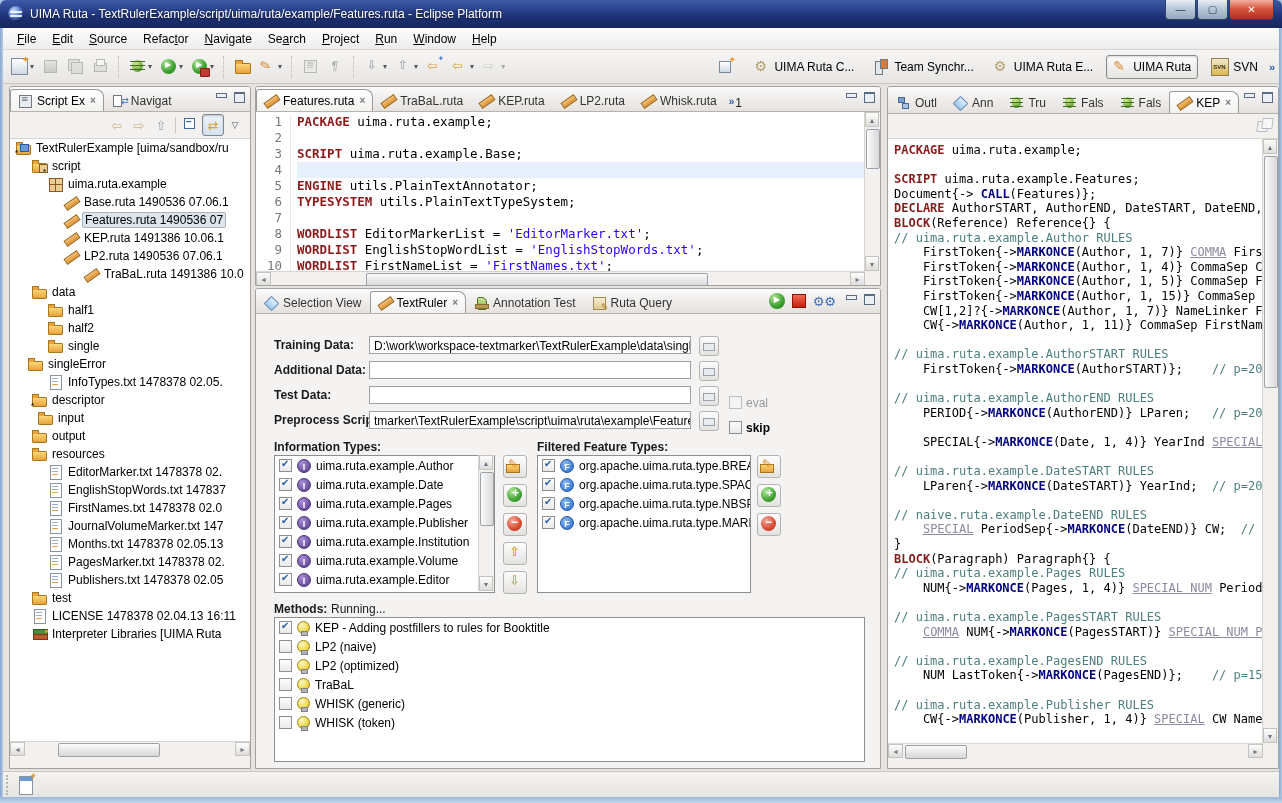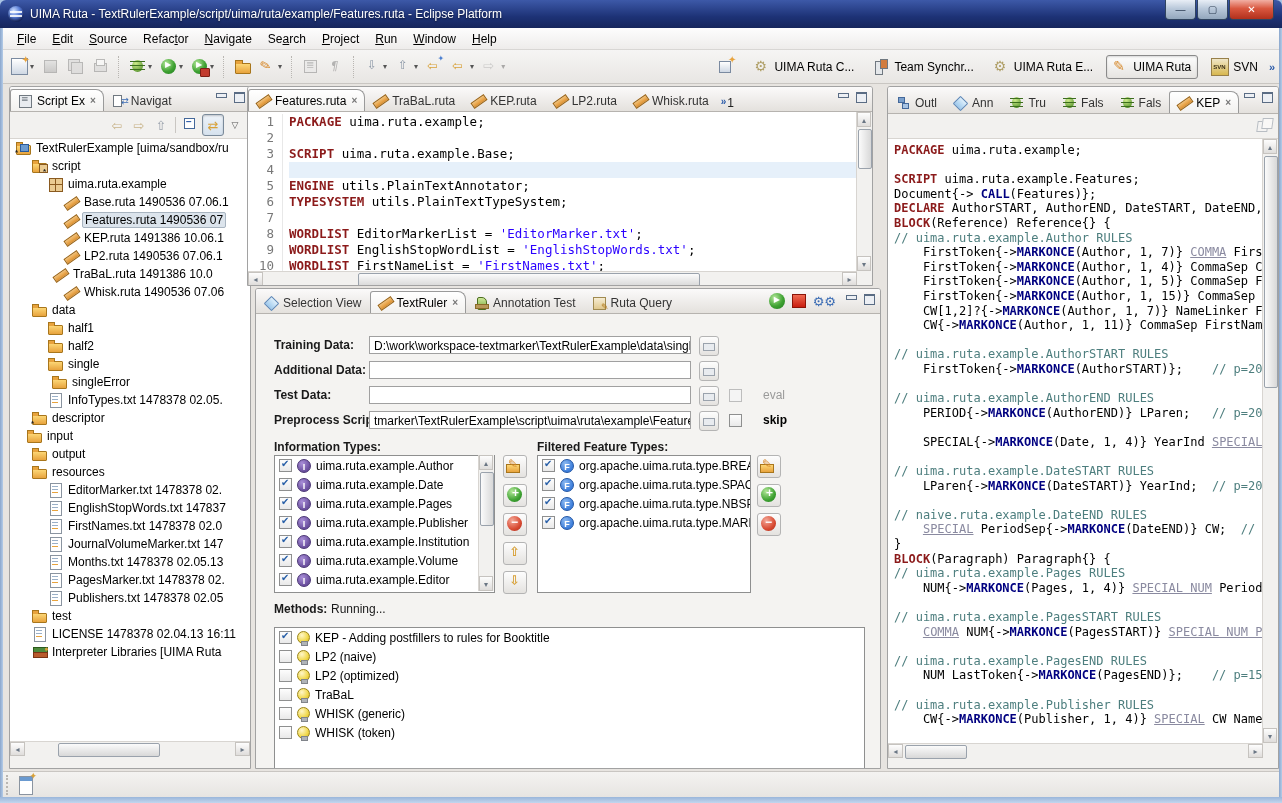--- a/index.html
+++ b/index.html
@@ -162,21 +162,21 @@
   
   .ruler-body{position:relative;background:#f4f3f1;}
   .flabel{position:absolute;left:18px;font-weight:bold;color:#1a1a1a;}
   .fld-input{position:absolute;left:113px;width:322px;height:18px;border:1px solid #a0a0a0;background:#fff;
     font-size:12px;line-height:18px;padding:0 4px;white-space:nowrap;overflow:hidden;box-sizing:border-box;}
   .browse{position:absolute;left:443px;width:18px;height:18px;border:1px solid #b4b4b4;border-radius:3px;background:linear-gradient(#fdfdfd,#e4e2df);}
   .browse::after{content:"";position:absolute;left:3px;top:6px;width:10px;height:6px;border:1px solid #9aa2ac;background:#e8ebef;}
   .cb{width:13px;height:13px;border:1px solid #8e8f8f;background:linear-gradient(#fdfdfd,#e9e9e9);position:relative;flex:none;box-sizing:border-box;}
   .cb.on::after{content:"✔";position:absolute;left:1px;top:-2px;color:#2960a8;font-size:10px;}
   .cb.dis{border-color:#bdbdbd;background:#f4f4f4;}
-  .cbwrap{position:absolute;display:flex;align-items:center;gap:21px;}
+  .cbwrap{position:absolute;display:flex;gap:4px;margin-top:8px;}
   .cbwrap .cblabel.gray{color:#9a9a9a;}
   .listbox{position:absolute;border:1px solid #8e8f8f;background:#fff;overflow:hidden;}
   .lrow{display:flex;align-items:center;height:19px;padding-left:4px;gap:5px;white-space:nowrap;}
   .ci{width:14px;height:14px;border-radius:50%;color:#fff;font-weight:bold;font-size:9px;text-align:center;line-height:14px;flex:none;}
   .ci-i{background:radial-gradient(circle at 35% 30%,#a98fd8,#6a4f9e 70%);border:1px solid #4a3574;box-sizing:border-box;}
   .ci-f{background:radial-gradient(circle at 35% 30%,#8ab8f0,#3d7edb 70%);border:1px solid #2256a4;box-sizing:border-box;}
   .bulb{width:13px;height:13px;border-radius:50%;background:radial-gradient(circle at 35% 30%,#fff6c8,#f0d84a 60%,#c8a820);border:1px solid #9a8418;position:relative;flex:none;box-sizing:border-box;}
   .bulb::after{content:"";position:absolute;left:3px;bottom:-3px;width:5px;height:3px;background:#b0b4b8;border:1px solid #80848a;}
   .sidebtns{position:absolute;display:flex;flex-direction:column;gap:6px;}
   .sbtn{width:22px;height:21px;border:1px solid #b4b4b4;border-radius:3px;background:linear-gradient(#fdfdfd,#e4e2df);position:relative;}
@@ -391,59 +391,55 @@
           <span class="lbl">Features.ruta 1490536  07</span>
         </div>
         <div class="trow" style="padding-left: 54px;">
           <span class="fico f-ruta"></span>
           <span class="lbl">KEP.ruta 1491386  10.06.1</span>
         </div>
         <div class="trow" style="padding-left: 54px;">
           <span class="fico f-ruta"></span>
           <span class="lbl">LP2.ruta 1490536  07.06.1</span>
         </div>
-        <div class="trow" style="padding-left: 43px; text-align: center;">
+        <div class="trow" style="padding-left: 74px; text-align: center;">
           <span class="fico f-ruta"></span>
           <span class="lbl">TraBaL.ruta 1491386  10.0</span>
-        </div>
-        <div class="trow" style="padding-left: 54px;">
-          <span class="fico f-ruta"></span>
-          <span class="lbl">Whisk.ruta 1490536  07.06</span>
         </div>
         <div class="trow" style="padding-left: 22px;">
           <span class="fico f-folder"></span>
           <span class="lbl">data</span>
         </div>
         <div class="trow" style="padding-left: 38px;">
           <span class="fico f-folder"></span>
           <span class="lbl">half1</span>
         </div>
         <div class="trow" style="padding-left: 38px;">
           <span class="fico f-folder"></span>
           <span class="lbl">half2</span>
         </div>
         <div class="trow" style="padding-left: 38px;">
           <span class="fico f-folder"></span>
           <span class="lbl">single</span>
         </div>
-        <div class="trow" style="padding-left: 42px;">
+        <div class="trow" style="padding-left: 18px;">
           <span class="fico f-folder"></span>
           <span class="lbl">singleError</span>
         </div>
         <div class="trow" style="padding-left: 38px;">
           <span class="fico f-txt"></span>
           <span class="lbl">InfoTypes.txt 1478378  02.05.</span>
         </div>
         <div class="trow" style="padding-left: 22px;">
           <span class="fico f-folder-star">
             <b>*</b>
           </span>
           <span class="lbl">descriptor</span>
         </div>
-        <div class="trow" style="padding-left: 17px;">
+        <div class="trow" style="padding-left: 28px;">
           <span class="fico f-folder"></span>
           <span class="lbl">input</span>
         </div>
         <div class="trow" style="padding-left: 22px;">
           <span class="fico f-folder"></span>
           <span class="lbl">output</span>
         </div>
         <div class="trow" style="padding-left: 22px;">
           <span class="fico f-folder"></span>
           <span class="lbl">resources</span>
@@ -491,21 +487,21 @@
           <span class="lbl">Interpreter Libraries [UIMA Ruta</span>
         </div>
       </div>
     <div class="hscroll">
       <span class="arr l">◂</span>
       <span class="arr r">▸</span>
       <span class="hthumb" style="left:48px;width:100px;"></span>
     </div>
   </div>
 
-  <div class="panel" style="left:244px;top:2px;width:626px;height:200px;">
+  <div class="panel" style="left:252px;top:2px;width:626px;height:200px;">
     <div class="tabrow">
       <div style="display:flex;align-items:flex-end;">
           <div class="tab active">
             <span class="tico ti-ruta"></span>
             <span>Features.ruta</span>
             <span class="tclose">×</span>
           </div>
           <div class="tab">
             <span class="tico ti-ruta"></span>
             <span>TraBaL.ruta</span>
@@ -690,21 +686,21 @@
           </div>
         </div>
       <div class="sidebtns" style="left:501px;top:141px;">
         <span class="sbtn sb-edit"></span>
         <span class="sbtn sb-add"></span>
         <span class="sbtn sb-remove"></span>
       </div>
 
       <span class="flabel" style="top:288px;">Methods:</span>
       <span class="flabel" style="left:75px;top:288px;font-weight:normal;">Running...</span>
-      <div class="listbox" style="left:18px;top:303px;width:589px;height:143px;margin-top:10px;">
+      <div class="listbox" style="left:18px;top:303px;width:589px;height:143px;">
           <div class="lrow">
             <span class="cb on"></span>
             <span class="bulb"></span>
             <span>KEP - Adding postfillers to rules for Booktitle</span>
           </div>
           <div class="lrow">
             <span class="cb"></span>
             <span class="bulb"></span>
             <span>LP2 (naive)</span>
           </div>

